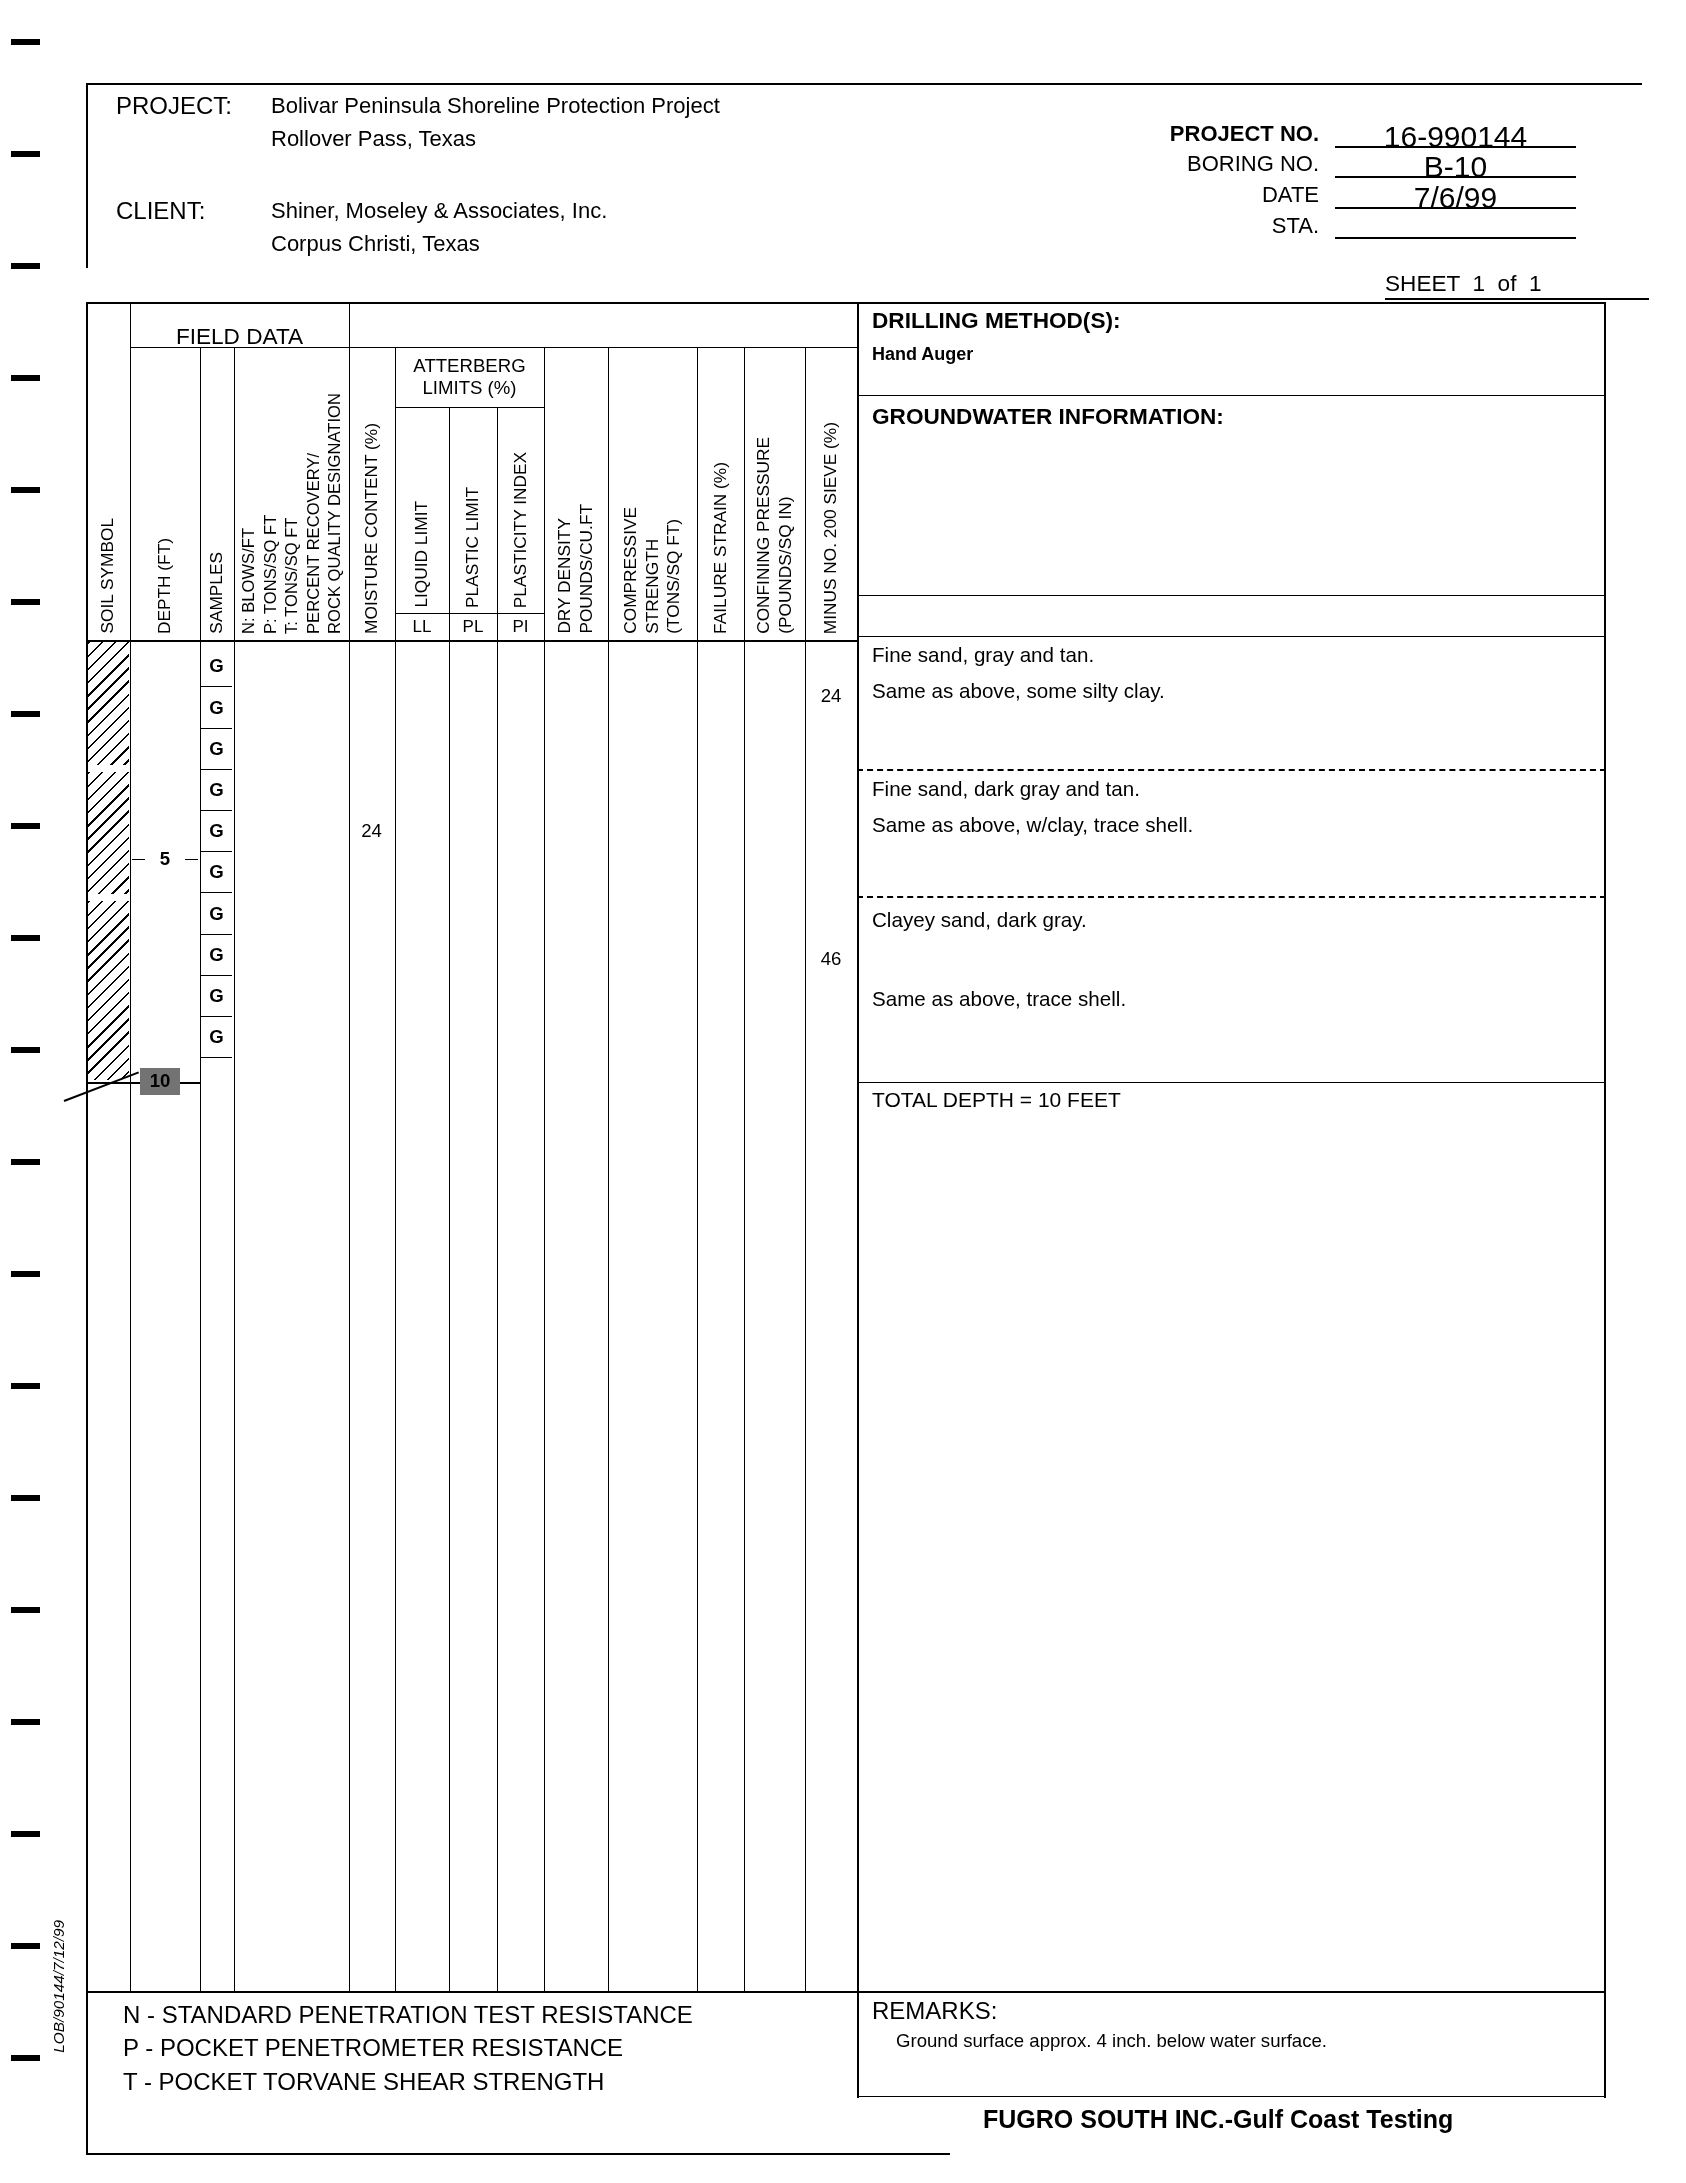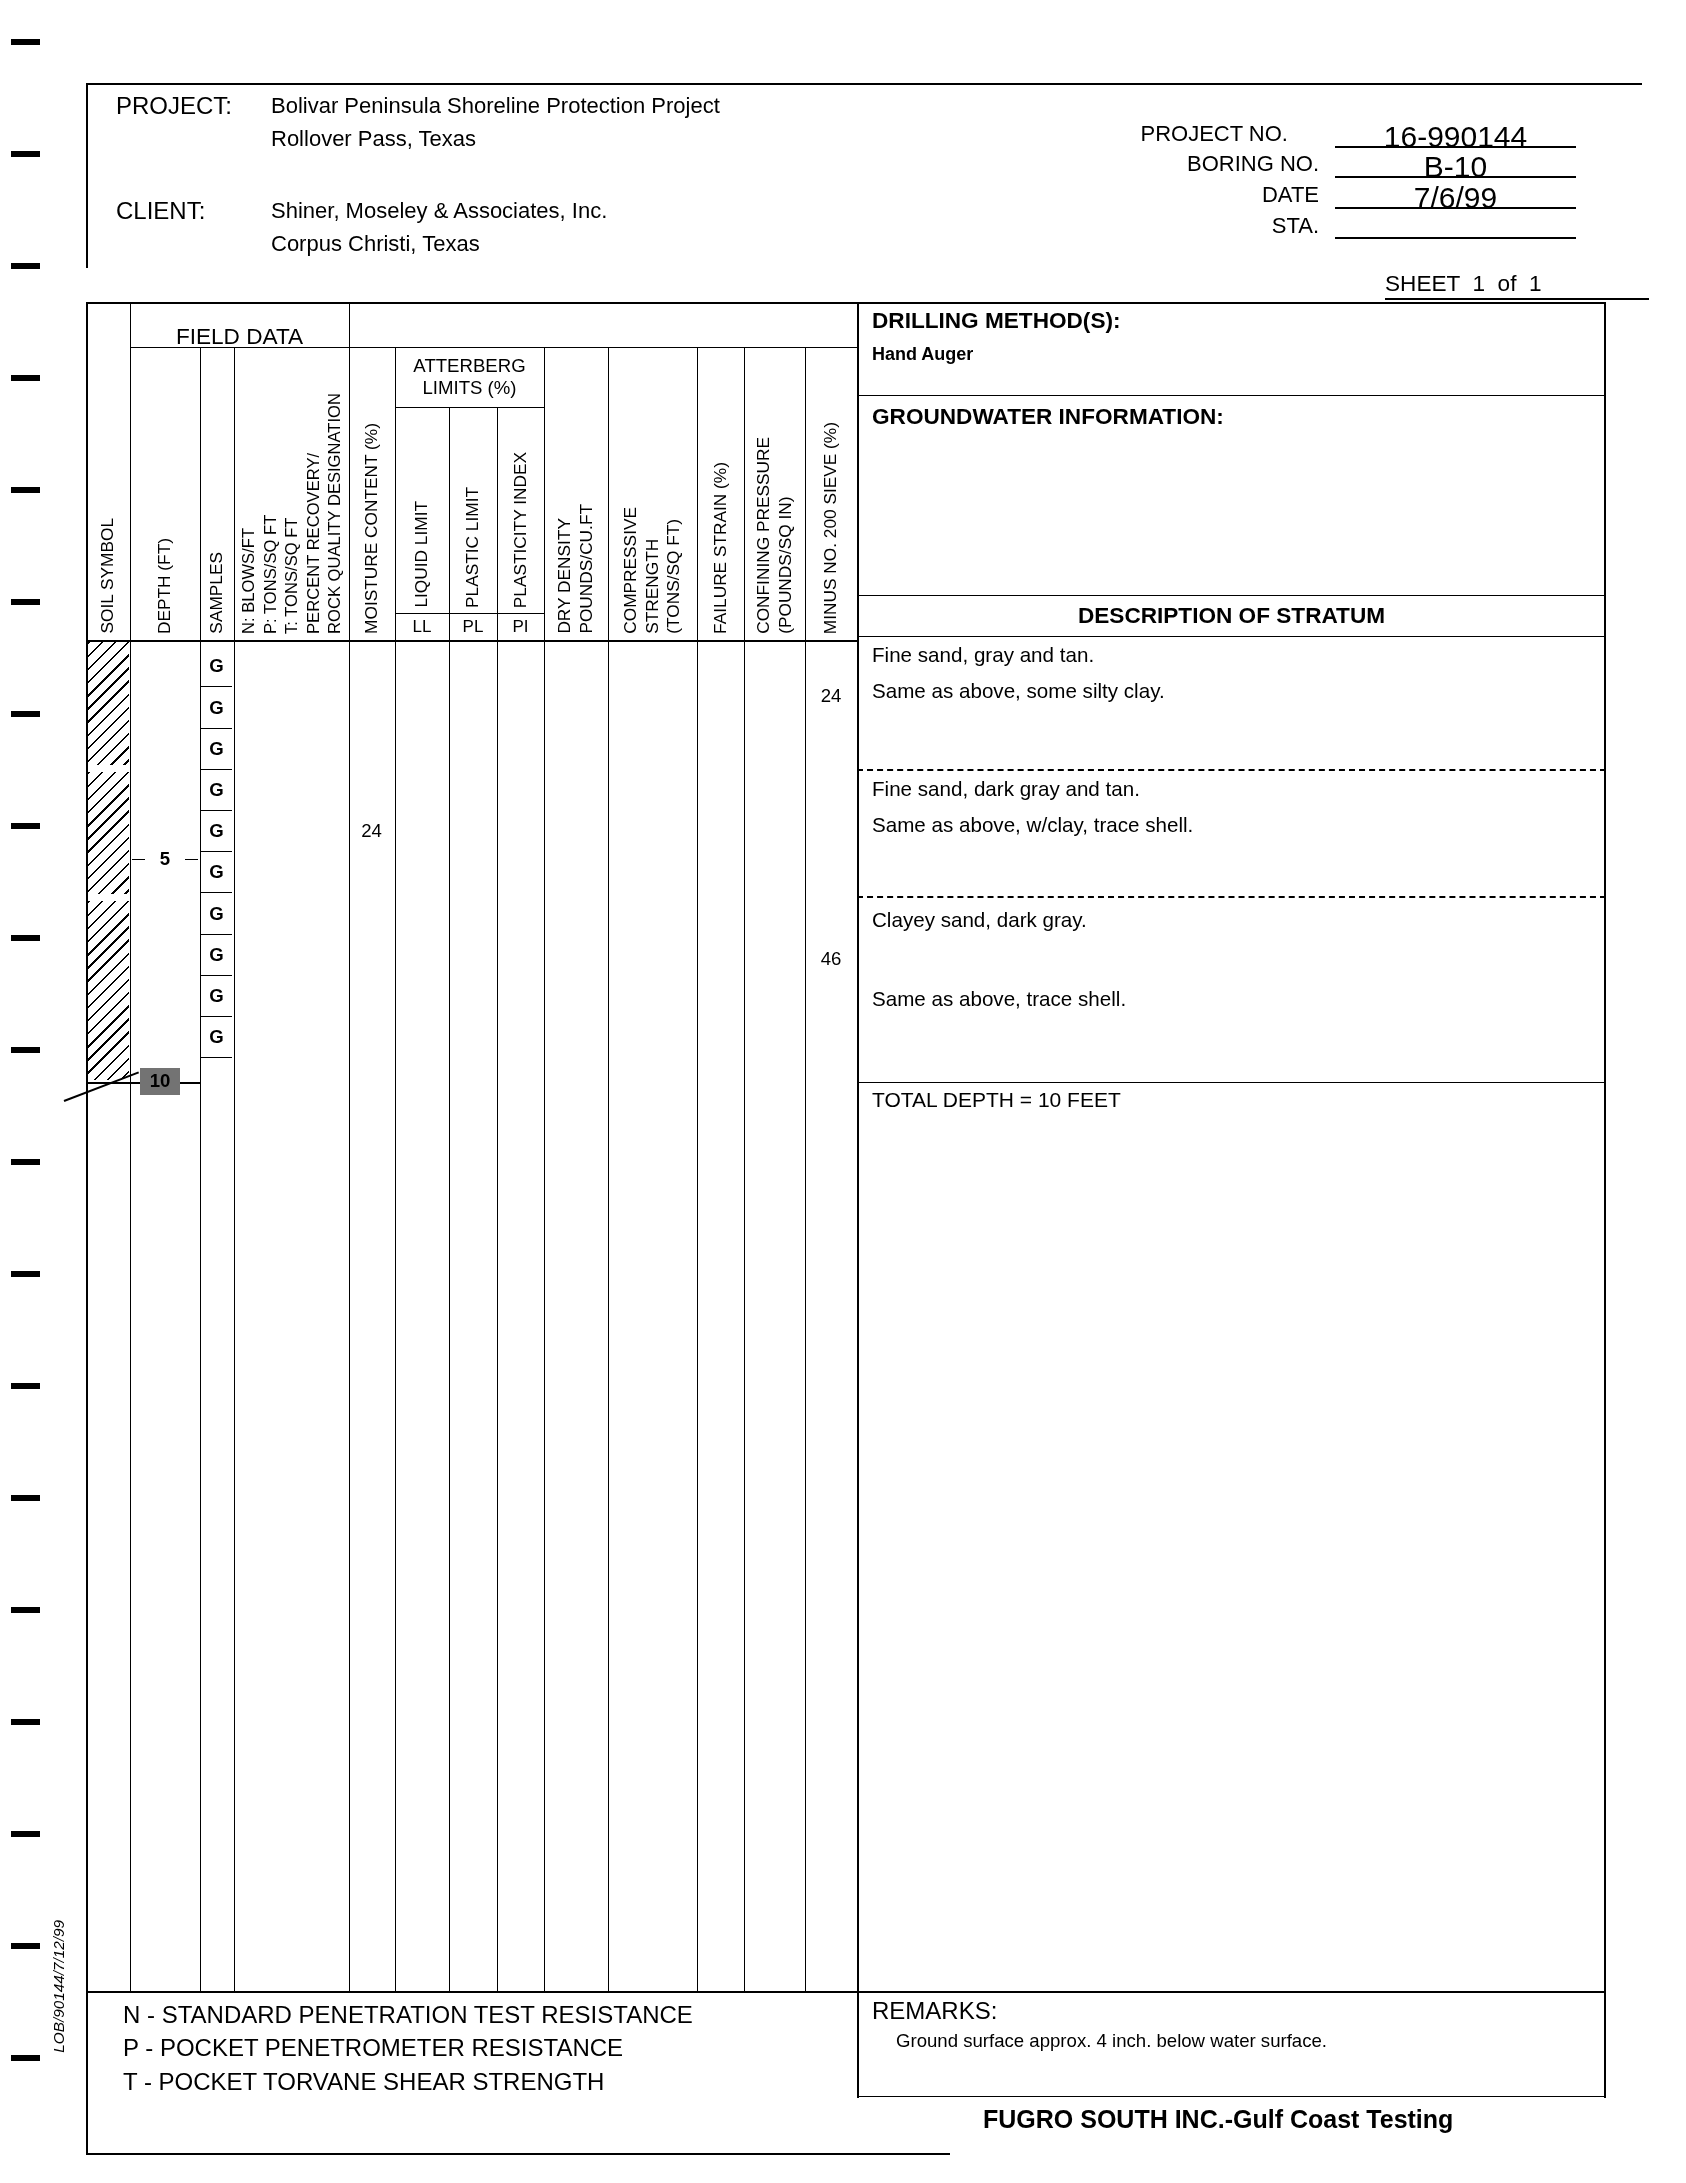--- a/index.html
+++ b/index.html
@@ -56,21 +56,21 @@
   <div class="vl" style="left:86px; top:83px; height:185px;"></div>
 
   <div class="abs hdr-lbl" style="left:116px; top:92px;">PROJECT:</div>
   <div class="abs hdr-txt" style="left:271px; top:93px;">Bolivar Peninsula Shoreline Protection Project</div>
   <div class="abs hdr-txt" style="left:271px; top:126px;">Rollover Pass, Texas</div>
 
   <div class="abs hdr-lbl" style="left:116px; top:197px;">CLIENT:</div>
   <div class="abs hdr-txt" style="left:271px; top:198px;">Shiner, Moseley &amp; Associates, Inc.</div>
   <div class="abs hdr-txt" style="left:271px; top:231px;">Corpus Christi, Texas</div>
 
-  <div class="abs rlabel" style="left:1032px; top:121px; width:256px;">PROJECT NO.</div>
+  <div class="abs rlabel" style="left:1063px; top:121px; width:256px;font-weight:bold;">PROJECT NO.</div>
   <div class="abs rlabel" style="left:1063px; top:151px; width:256px;">BORING NO.</div>
   <div class="abs rlabel" style="left:1063px; top:182px; width:256px;">DATE</div>
   <div class="abs rlabel" style="left:1063px; top:213px; width:256px;">STA.</div>
 
   <div class="abs rvalue" style="left:1335px; top:120px; width:241px; height:28px;">16-990144</div>
   <div class="abs rvalue" style="left:1335px; top:150px; width:241px; height:28px;">B-10</div>
   <div class="abs rvalue" style="left:1335px; top:181px; width:241px; height:28px;">7/6/99</div>
   <div class="abs rvalue" style="left:1335px; top:211px; width:241px; height:28px;"></div>
 
   <div class="abs pre" style="left:1385px; top:271px; width:264px; height:29px; font-size:22.6px; border-bottom:2px solid #000;">SHEET  1  of  1</div>
@@ -152,21 +152,20 @@
 
   <div class="abs ctr mini" style="left:395px; top:613px; width:54px; height:27px;">LL</div>
   <div class="abs ctr mini" style="left:449px; top:613px; width:48px; height:27px;">PL</div>
   <div class="abs ctr mini" style="left:497px; top:613px; width:47px; height:27px;">PI</div>
 
   <div class="abs" style="left:872px; top:308px; font-size:22.6px; font-weight:600;">DRILLING METHOD(S):</div>
   <div class="abs b" style="left:872px; top:344px; font-size:18px;">Hand Auger</div>
   <div class="hl2" style="left:857px; top:395px; width:749px;"></div>
   <div class="abs" style="left:872px; top:404px; font-size:22.6px; font-weight:600;">GROUNDWATER INFORMATION:</div>
   <div class="hl2" style="left:857px; top:595px; width:749px;"></div>
-  <div class="abs ctr" style="left:857px; top:596px; width:749px; height:39px; font-size:22.6px; font-weight:600;">DESCRIPTION OF STRATUM</div>
   <div class="hl2" style="left:857px; top:636px; width:749px;"></div>
 
   <div class="hatch" style="left:88px; top:642px; width:41px; height:123px;"></div>
   <div class="hatch" style="left:88px; top:772px; width:41px; height:122px;"></div>
   <div class="hatch" style="left:88px; top:901px; width:41px; height:179px;"></div>
   <div class="abs" style="left:64px; top:1100px; width:80px; height:2px; background:#000; transform:rotate(-21deg); transform-origin:left center;"></div>
 
   <div class="hl2" style="left:132px; top:859px; width:13.3px;"></div>
   <div class="hl2" style="left:185px; top:859px; width:13.3px;"></div>
   <div class="abs ctr b" style="left:130px; top:846px; width:70px; height:26.6px; font-size:18.6px;">5</div>

